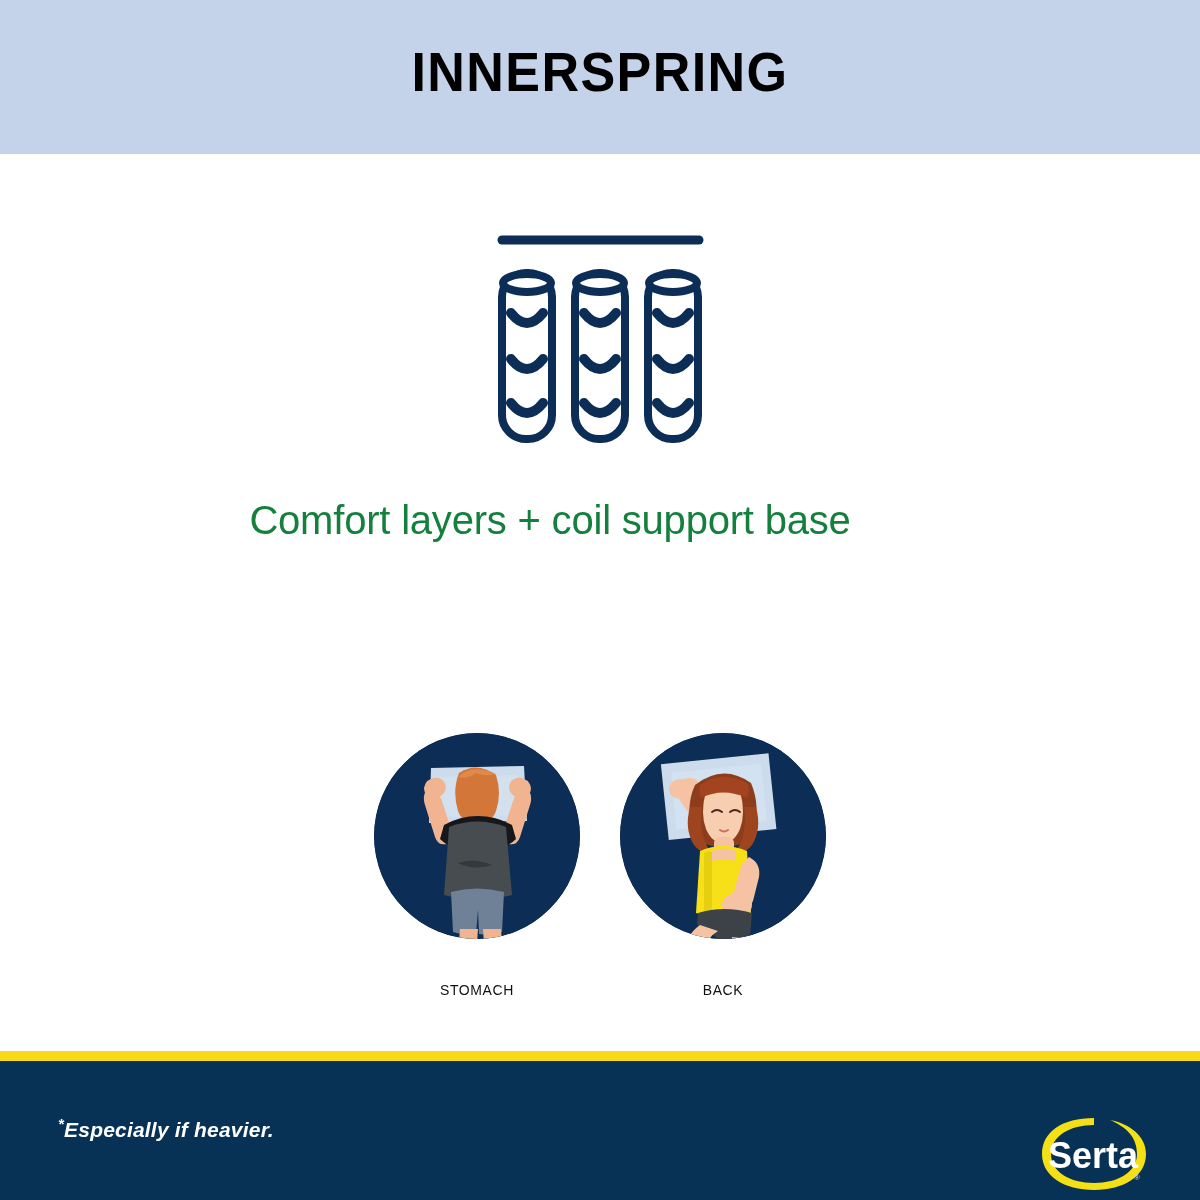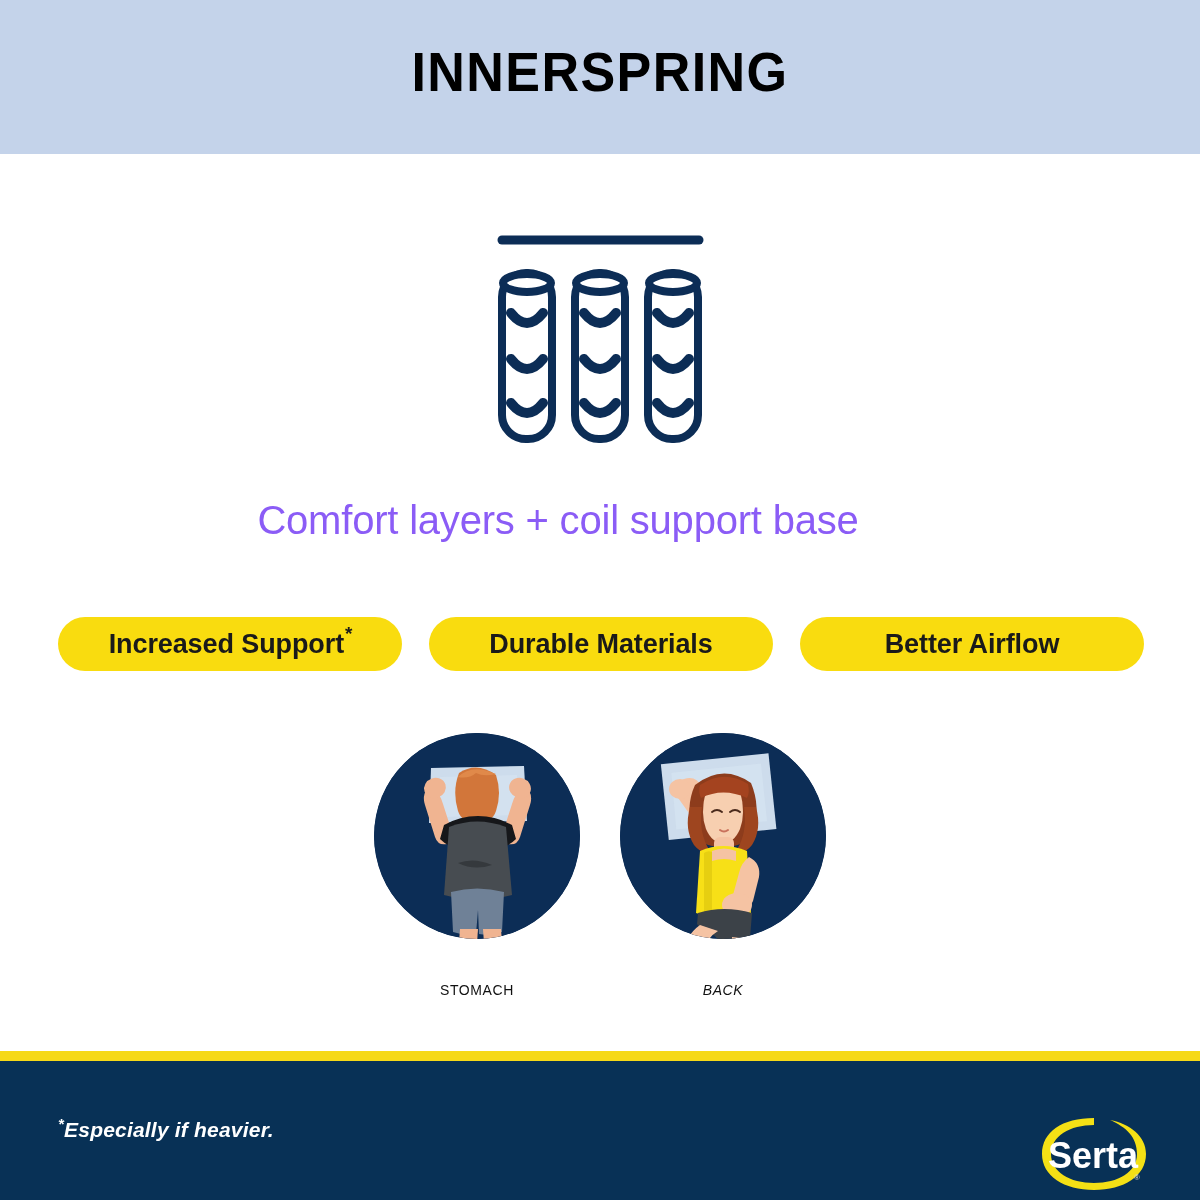--- a/index.html
+++ b/index.html
@@ -52,27 +52,27 @@
     position: absolute;
     left: 480px;
     top: 225px;
     width: 240px;
     height: 225px;
   }
 
   
   .subtitle {
     position: absolute;
-    left: 12px;
+    left: 4px;
     top: 498px;
     width: 1092px;
     text-align: center;
     font-size: 40px;
     font-weight: 300;
-    color: #8b5cf6;
+    color: #15803d;
     letter-spacing: -0.2px;
   }
 
   
   .pill-row {
     position: absolute;
     left: 58px;
     top: 617px;
     width: 1086px;
     height: 54px;
@@ -114,21 +114,21 @@
     top: 733px;
     width: 452px;
     height: 290px;
   }
   .sleeper {
     position: absolute;
     top: 0;
     width: 206px;
   }
   .sleeper.stomach { left: 0; }
-  .sleeper.back { left: 246px; font-style: italic; }
+  .sleeper.back { left: 246px; }
   .sleeper-circle {
     width: 206px;
     height: 206px;
     border-radius: 50%;
     background: #0c2d56;
     overflow: hidden;
     position: relative;
   }
   .sleeper-label {
     margin-top: 43px;
@@ -215,37 +215,20 @@
         <ellipse cx="193" cy="58" rx="24" ry="9" fill="#ffffff" stroke="#0c2d56" stroke-width="8"></ellipse>
         <path d="M177 88 q16 20 32 0" fill="none" stroke="#0c2d56" stroke-width="10" stroke-linecap="round"></path>
         <path d="M177 134 q16 20 32 0" fill="none" stroke="#0c2d56" stroke-width="10" stroke-linecap="round"></path>
         <path d="M177 178 q16 20 32 0" fill="none" stroke="#0c2d56" stroke-width="10" stroke-linecap="round"></path>
       </g>
     </svg>
   </div>
 
   <div class="subtitle">Comfort layers + coil support base</div>
 
-  <div class="pill-row">
-    <div class="pill">
-      <span class="pill-label">
-        <span>Increased Support</span><span class="pill-star">*</span>
-      </span>
-    </div>
-    <div class="pill">
-      <span class="pill-label">
-        <span>Durable Materials</span>
-      </span>
-    </div>
-    <div class="pill">
-      <span class="pill-label">
-        <span>Better Airflow</span>
-      </span>
-    </div>
-  </div>
 
   <div class="sleepers">
 
     <div class="sleeper stomach">
       <div class="sleeper-circle">
         <svg viewBox="0 0 206 206" width="206" height="206" aria-hidden="true">
           <circle cx="103" cy="103" r="103" fill="#0c2d56"></circle>
 
           <g>
             <path d="M57 35 L150 33 L153 88 L55 90 Z" fill="#cddcec"></path>

